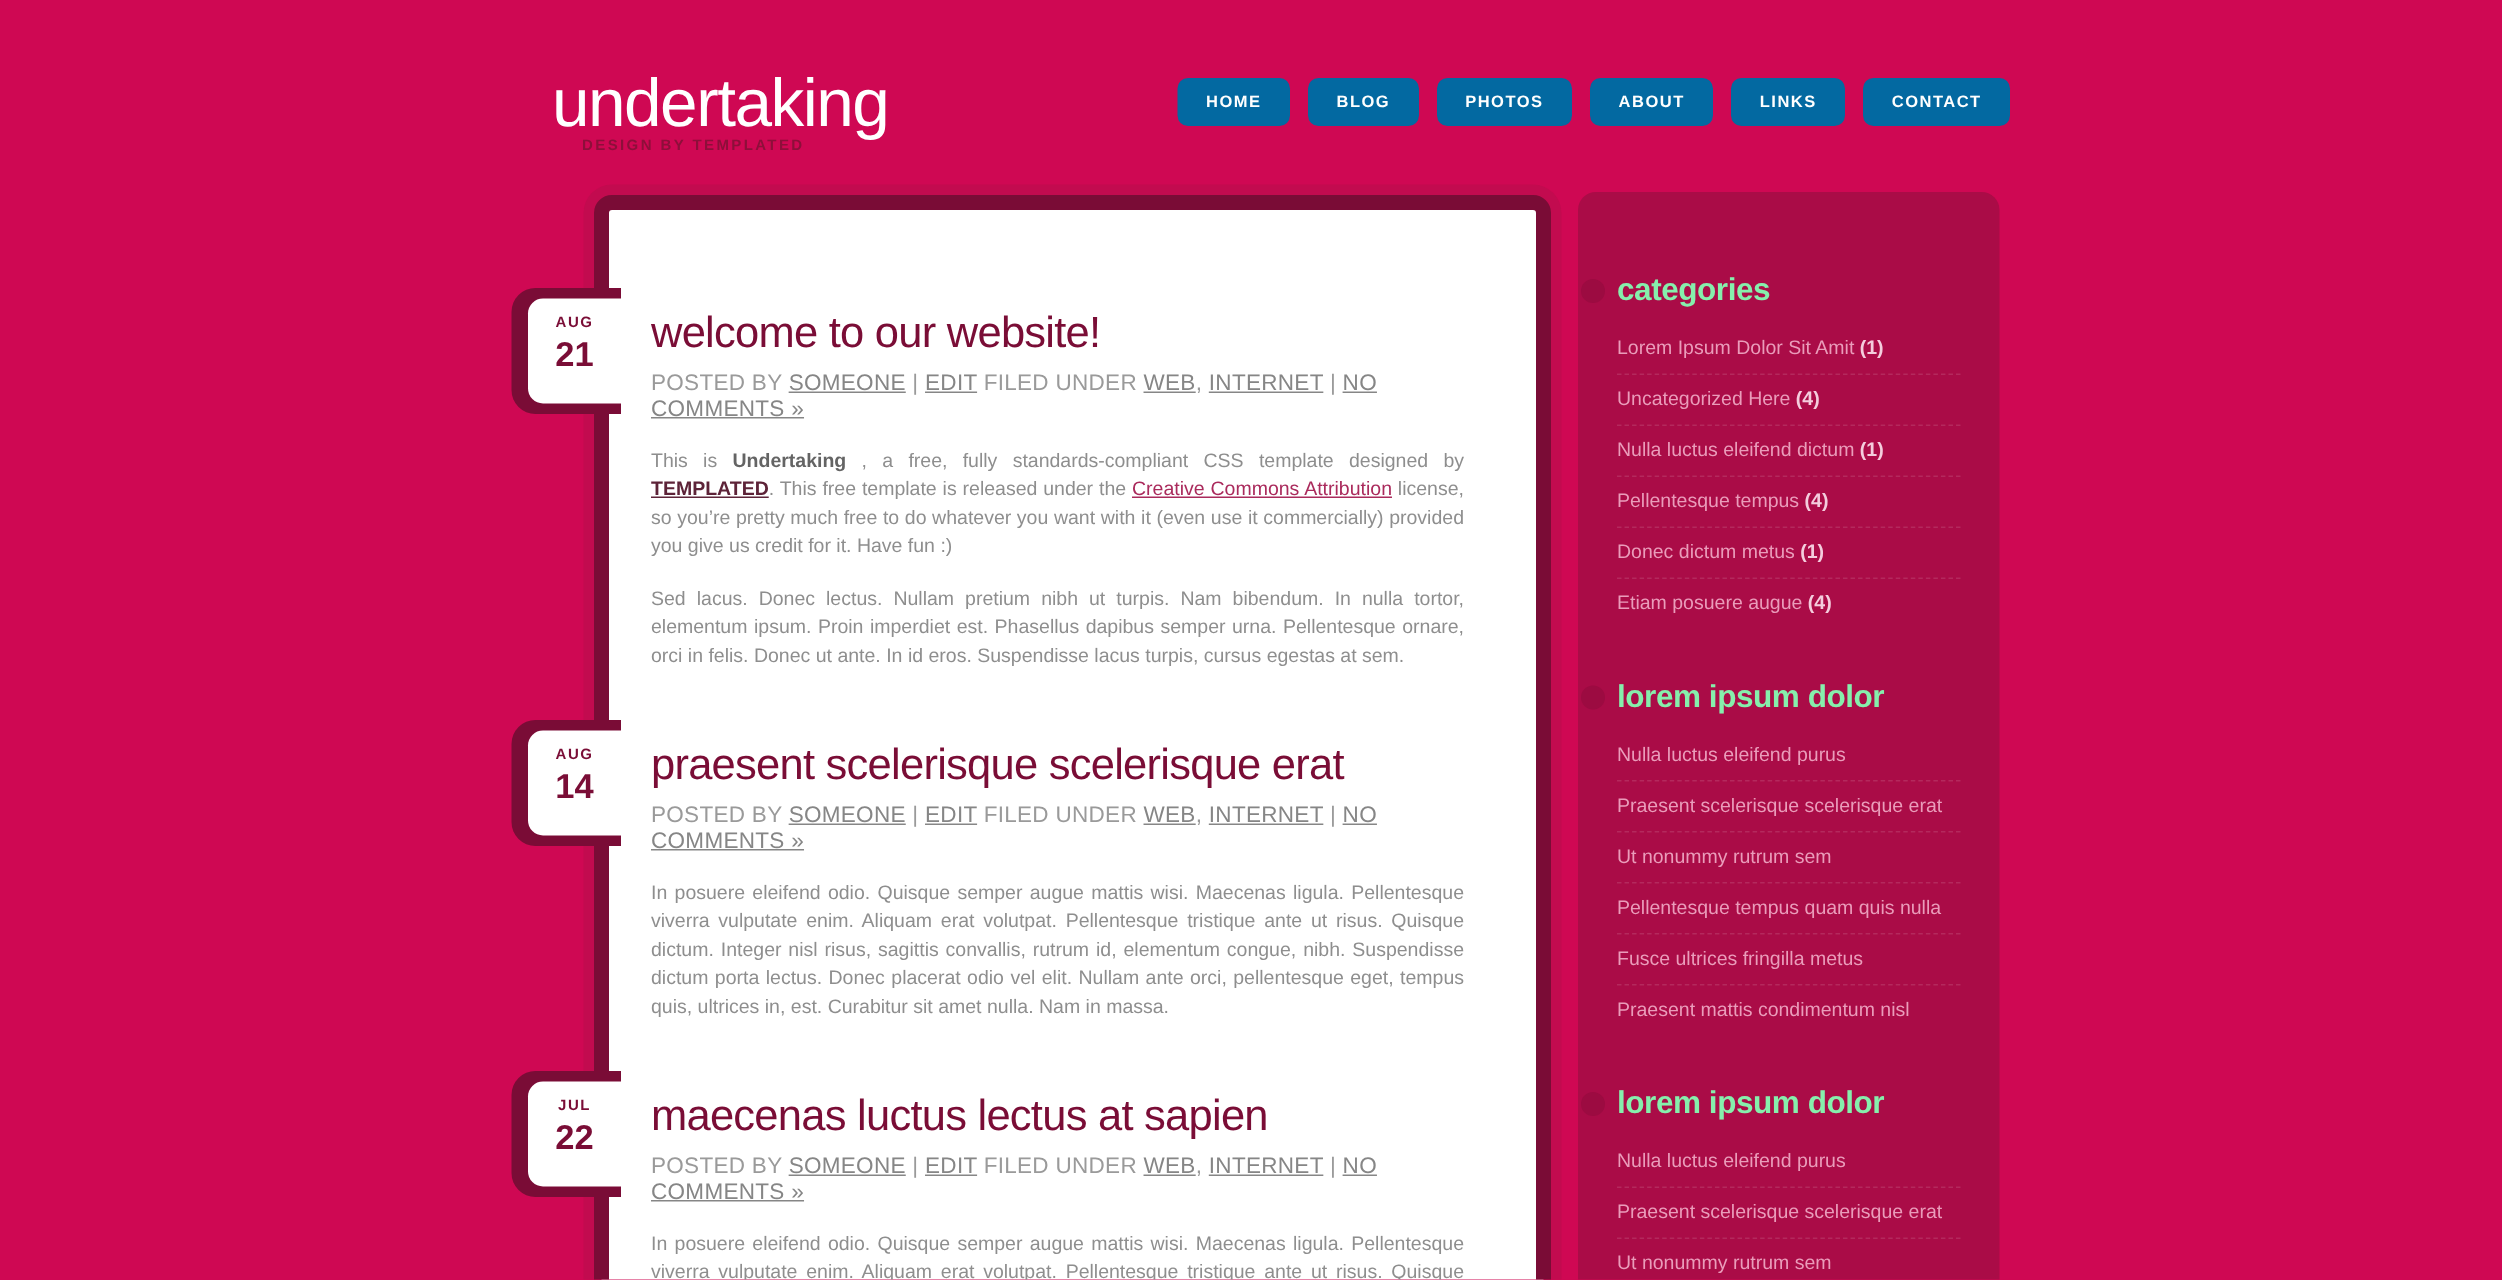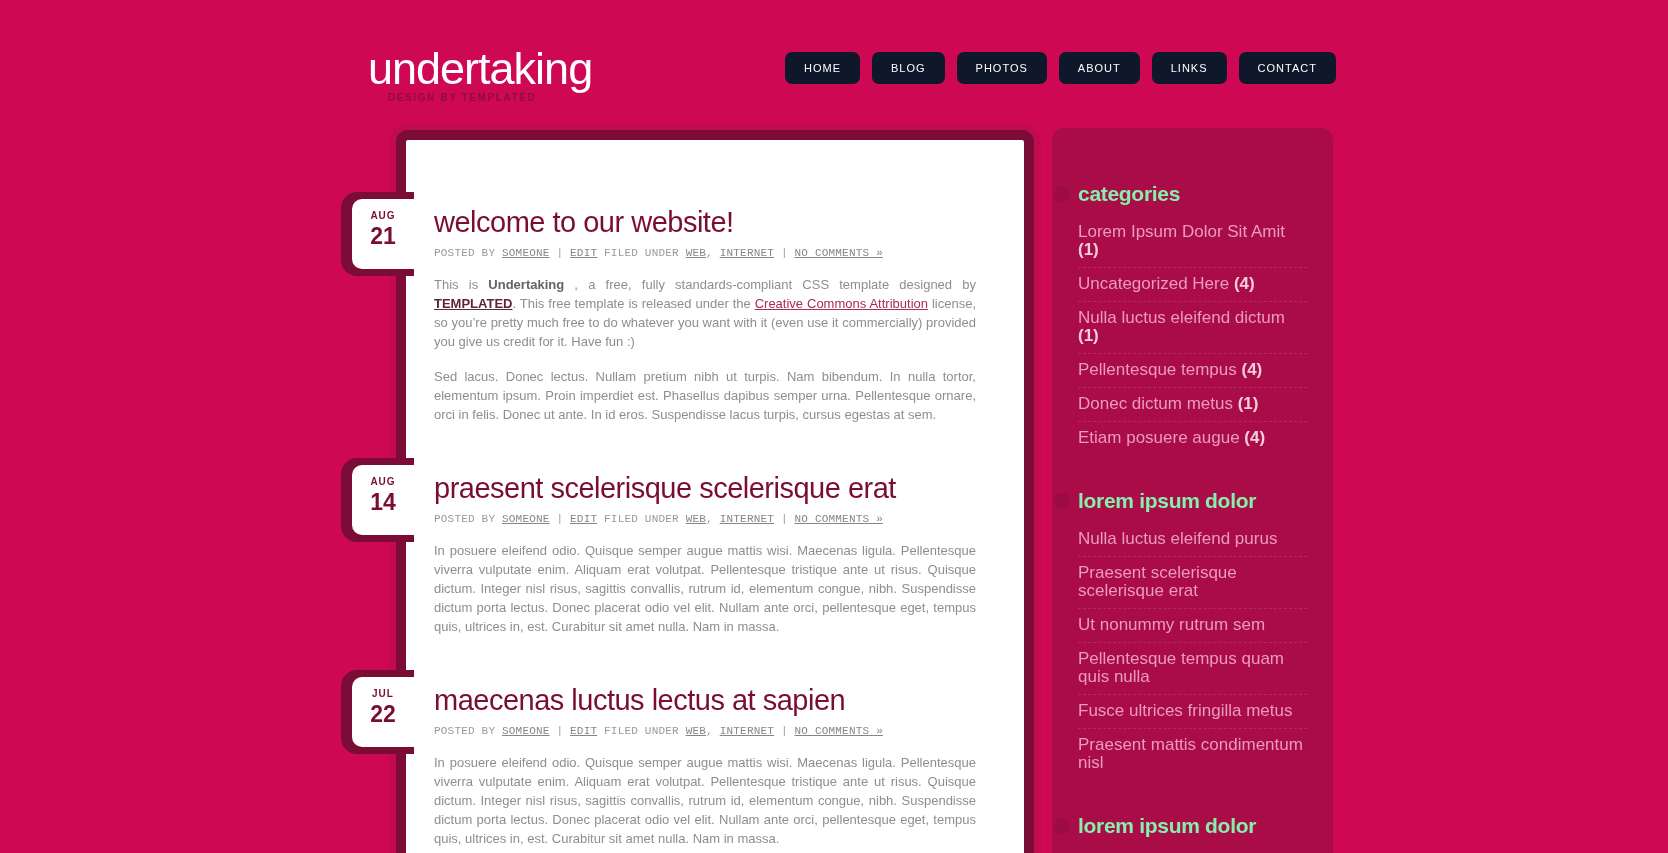--- a/index.html
+++ b/index.html
@@ -12,39 +12,39 @@
   .logo{
     position:absolute;left:368px;top:46px;margin:0;
     color:#fff;font-size:45px;font-weight:normal;letter-spacing:-1px;line-height:1;
   }
   .tagline{
     position:absolute;left:388px;top:92px;
     color:#8d0f3a;font-size:10px;font-weight:bold;letter-spacing:1.6px;
   }
   .nav{position:absolute;left:785px;top:52px;display:flex;gap:12px;}
   .nav a{
-    display:block;background:#0f172a;color:#fff;text-decoration:none;
-    font-size:11px;font-weight:normal;letter-spacing:1px;
+    display:block;background:#0369a1;color:#fff;text-decoration:none;
+    font-size:11px;font-weight:bold;letter-spacing:1px;
     padding:10px 19px;border-radius:7px;
   }
   
   .panel{
     position:absolute;left:396px;top:130px;width:618px;height:780px;
     background:#fff;border:10px solid #7a0c36;border-radius:12px;
     box-shadow:0 0 0 7px #c20b4f;
   }
   .panel-inner{padding:66px 48px 0 28px;}
   .post{position:relative;}
   .post + .post{margin-top:48px;}
   .post-title{
     margin:0;color:#7a0d36;font-size:29px;font-weight:normal;
     letter-spacing:-0.5px;line-height:32px;
   }
   .meta{
-    margin:9px 0 0 0;color:#9a9a9a;font-size:11px;letter-spacing:0.2px;font-family:Liberation Mono, monospace;
+    margin:9px 0 0 0;color:#9a9a9a;font-size:15px;letter-spacing:0.2px;
   }
   .meta a{color:#868686;text-decoration:underline;}
   .post p.body{
     margin:16px 0 15px 0;color:#8e8e8e;font-size:13px;line-height:19px;
     text-align:justify;
   }
   .post p.body b{color:#646464;}
   .link-dark{color:#5d2338;text-decoration:underline;font-weight:bold;}
   .link-cc{color:#aa2a5c;}
   
@@ -80,21 +80,21 @@
     position:absolute;left:-24px;top:4px;width:16px;height:16px;
     border-radius:50%;background:#9c0b41;
   }
   .side-list{list-style:none;margin:0;padding:0;}
   .side-list li{
     padding:7px 0 8px 0;
     border-bottom:1px dashed rgba(255,255,255,0.12);
   }
   .side-list li:last-child{border-bottom:none;}
   .side-list a{
-    color:#ea9cba;text-decoration:none;font-size:17px;line-height:13px;
+    color:#ea9cba;text-decoration:none;font-size:13px;line-height:13px;
   }
   .side-list .count{color:#f4cddd;font-weight:bold;}
 </style>
 </head>
 <body>
 
 <div>
   <h1 class="logo">undertaking</h1>
   <div class="tagline">DESIGN BY TEMPLATED</div>
   <div class="nav">

